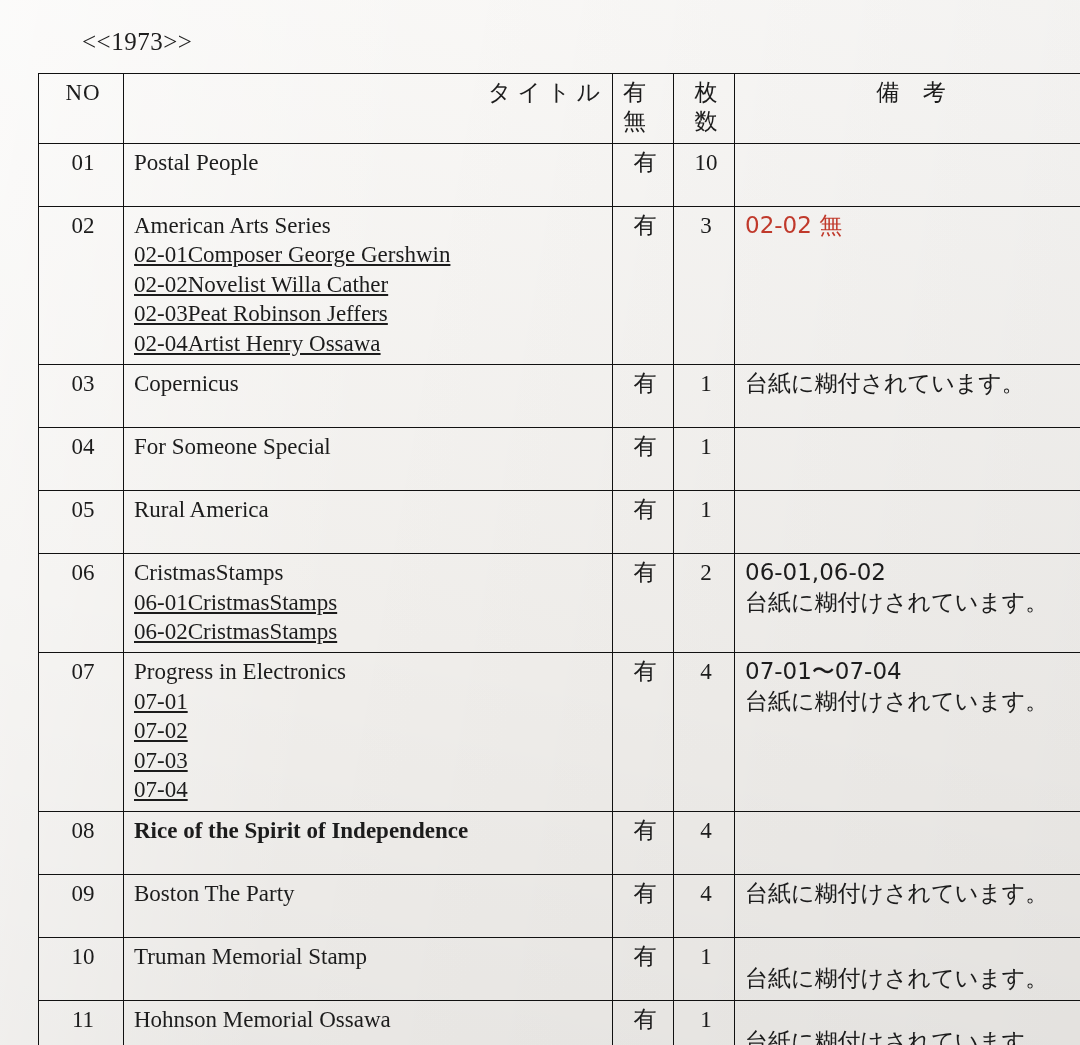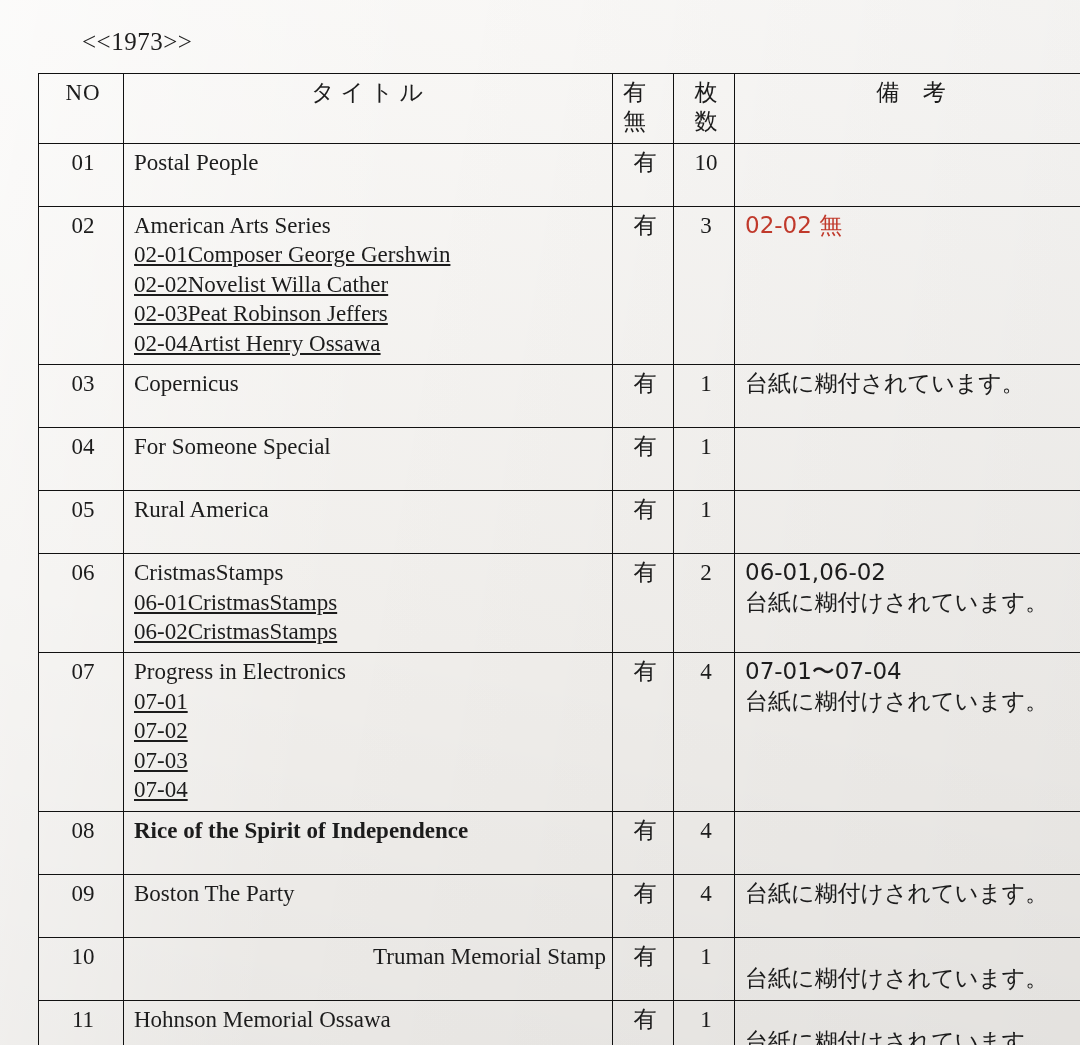--- a/index.html
+++ b/index.html
@@ -52,21 +52,21 @@
   table.stamp-table th {
     border: 1.5px solid #111;
     vertical-align: top;
     padding: 4px 6px 6px 10px;
     font-size: 23px;
     font-weight: normal;
     line-height: 1.28;
     color: #1c1c1c;
   }
   th.h-no { width: 68px; text-align: center; vertical-align: middle; font-size: 24px; letter-spacing: 1px; padding: 10px 0; margin-top: 48px; }
-  th.h-title { width: 472px; text-align: center; vertical-align: middle; font-size: 24px; letter-spacing: 6px; }
+  th.h-title { width: 472px; text-align: right; vertical-align: middle; font-size: 24px; letter-spacing: 6px; }
   th.h-umu { width: 44px; text-align: left; vertical-align: middle; font-size: 23px; line-height: 1.15; letter-spacing: 0; }
   th.h-mai { width: 44px; text-align: center; vertical-align: middle; font-size: 23px; line-height: 1.15; }
   th.h-biko { width: 340px; text-align: center; vertical-align: middle; font-size: 24px; letter-spacing: 8px; }
   td.c-no {
     text-align: center;
     color: #1f3f86;
     font-weight: bold;
     font-size: 22px;
     padding-top: 8px;
     padding-left: 0;
@@ -185,21 +185,21 @@
           <td class="c-no">09</td>
           <td class="c-title" style="height: 52px;"><span>Boston The Party</span></td>
           <td class="c-umu">有</td>
           <td class="c-mai">4</td>
           <td class="c-biko jp">
             <span class="line">台紙に糊付けされています。</span>
           </td>
         </tr>
         <tr>
           <td class="c-no">10</td>
-          <td class="c-title" style="height: 52px; text-align: right;"><span>Truman Memorial Stamp</span></td>
+          <td class="c-title" style="height: 52px;"><span>Truman Memorial Stamp</span></td>
           <td class="c-umu">有</td>
           <td class="c-mai">1</td>
           <td class="c-biko jp pad-down">
             <span class="line">台紙に糊付けされています。</span>
           </td>
         </tr>
         <tr>
           <td class="c-no">11</td>
           <td class="c-title" style="height: 52px;"><span>Hohnson Memorial Ossawa</span></td>
           <td class="c-umu">有</td>

